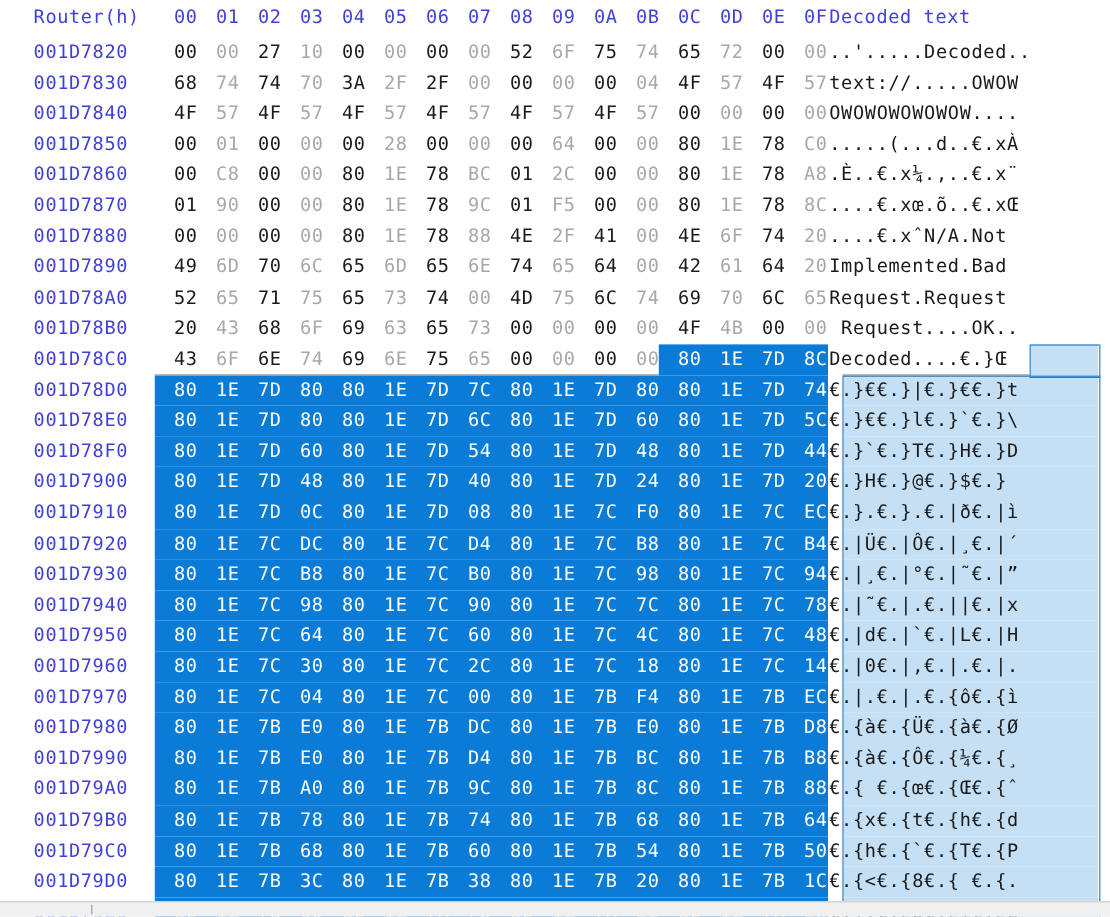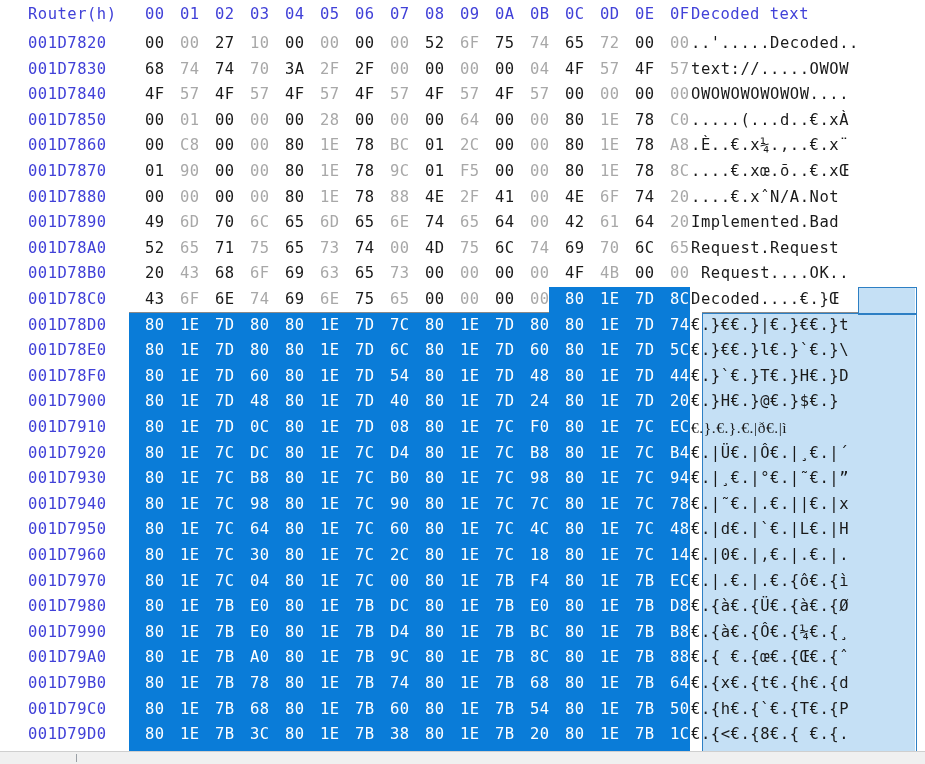--- a/index.html
+++ b/index.html
@@ -248,21 +248,21 @@
         <div class="sel-hex" style="left: 129px; top: 0px; width: 561px; height: 25.6px;"></div>
         <span class="bytes" style="z-index: 2;"><span class="byte sel-byte" style="color: rgb(255, 255, 255);">80</span><span class="byte sel-byte" style="color: rgb(255, 255, 255);">1E</span><span class="byte sel-byte" style="color: rgb(255, 255, 255);">7D</span><span class="byte sel-byte" style="color: rgb(255, 255, 255);">48</span><span class="byte sel-byte" style="color: rgb(255, 255, 255);">80</span><span class="byte sel-byte" style="color: rgb(255, 255, 255);">1E</span><span class="byte sel-byte" style="color: rgb(255, 255, 255);">7D</span><span class="byte sel-byte" style="color: rgb(255, 255, 255);">40</span><span class="byte sel-byte" style="color: rgb(255, 255, 255);">80</span><span class="byte sel-byte" style="color: rgb(255, 255, 255);">1E</span><span class="byte sel-byte" style="color: rgb(255, 255, 255);">7D</span><span class="byte sel-byte" style="color: rgb(255, 255, 255);">24</span><span class="byte sel-byte" style="color: rgb(255, 255, 255);">80</span><span class="byte sel-byte" style="color: rgb(255, 255, 255);">1E</span><span class="byte sel-byte" style="color: rgb(255, 255, 255);">7D</span><span class="byte sel-byte" style="color: rgb(255, 255, 255);">20</span></span>
         <div class="sel-text" style="left: 703px; top: 0px; width: 212px; height: 25.6px;"></div>
         <span class="decoded" style="z-index: 2;">€.}H€.}@€.}$€.} </span>
       </div>
       <div class="hex-row" style="position: absolute; left: 0px; top: 415px;">
         <span class="offset">001D7910</span>
         <div class="sel-hex" style="left: 129px; top: 0px; width: 561px; height: 25.6px;"></div>
         <span class="bytes" style="z-index: 2;"><span class="byte sel-byte" style="color: rgb(255, 255, 255);">80</span><span class="byte sel-byte" style="color: rgb(255, 255, 255);">1E</span><span class="byte sel-byte" style="color: rgb(255, 255, 255);">7D</span><span class="byte sel-byte" style="color: rgb(255, 255, 255);">0C</span><span class="byte sel-byte" style="color: rgb(255, 255, 255);">80</span><span class="byte sel-byte" style="color: rgb(255, 255, 255);">1E</span><span class="byte sel-byte" style="color: rgb(255, 255, 255);">7D</span><span class="byte sel-byte" style="color: rgb(255, 255, 255);">08</span><span class="byte sel-byte" style="color: rgb(255, 255, 255);">80</span><span class="byte sel-byte" style="color: rgb(255, 255, 255);">1E</span><span class="byte sel-byte" style="color: rgb(255, 255, 255);">7C</span><span class="byte sel-byte" style="color: rgb(255, 255, 255);">F0</span><span class="byte sel-byte" style="color: rgb(255, 255, 255);">80</span><span class="byte sel-byte" style="color: rgb(255, 255, 255);">1E</span><span class="byte sel-byte" style="color: rgb(255, 255, 255);">7C</span><span class="byte sel-byte" style="color: rgb(255, 255, 255);">EC</span></span>
         <div class="sel-text" style="left: 703px; top: 0px; width: 212px; height: 25.6px;"></div>
-        <span class="decoded" style="z-index: 2; font-family: Liberation Serif, serif;">€.}.€.}.€.|ð€.|ì</span>
+        <span class="decoded" style="z-index: 2;">€.}.€.}.€.|ð€.|ì</span>
       </div>
       <div class="hex-row" style="position: absolute; left: 0px; top: 440.6px;">
         <span class="offset">001D7920</span>
         <div class="sel-hex" style="left: 129px; top: 0px; width: 561px; height: 25.6px;"></div>
         <span class="bytes" style="z-index: 2;"><span class="byte sel-byte" style="color: rgb(255, 255, 255);">80</span><span class="byte sel-byte" style="color: rgb(255, 255, 255);">1E</span><span class="byte sel-byte" style="color: rgb(255, 255, 255);">7C</span><span class="byte sel-byte" style="color: rgb(255, 255, 255);">DC</span><span class="byte sel-byte" style="color: rgb(255, 255, 255);">80</span><span class="byte sel-byte" style="color: rgb(255, 255, 255);">1E</span><span class="byte sel-byte" style="color: rgb(255, 255, 255);">7C</span><span class="byte sel-byte" style="color: rgb(255, 255, 255);">D4</span><span class="byte sel-byte" style="color: rgb(255, 255, 255);">80</span><span class="byte sel-byte" style="color: rgb(255, 255, 255);">1E</span><span class="byte sel-byte" style="color: rgb(255, 255, 255);">7C</span><span class="byte sel-byte" style="color: rgb(255, 255, 255);">B8</span><span class="byte sel-byte" style="color: rgb(255, 255, 255);">80</span><span class="byte sel-byte" style="color: rgb(255, 255, 255);">1E</span><span class="byte sel-byte" style="color: rgb(255, 255, 255);">7C</span><span class="byte sel-byte" style="color: rgb(255, 255, 255);">B4</span></span>
         <div class="sel-text" style="left: 703px; top: 0px; width: 212px; height: 25.6px;"></div>
         <span class="decoded" style="z-index: 2;">€.|Ü€.|Ô€.|¸€.|´</span>
       </div>
       <div class="hex-row" style="position: absolute; left: 0px; top: 466.2px;">
         <span class="offset">001D7930</span>

